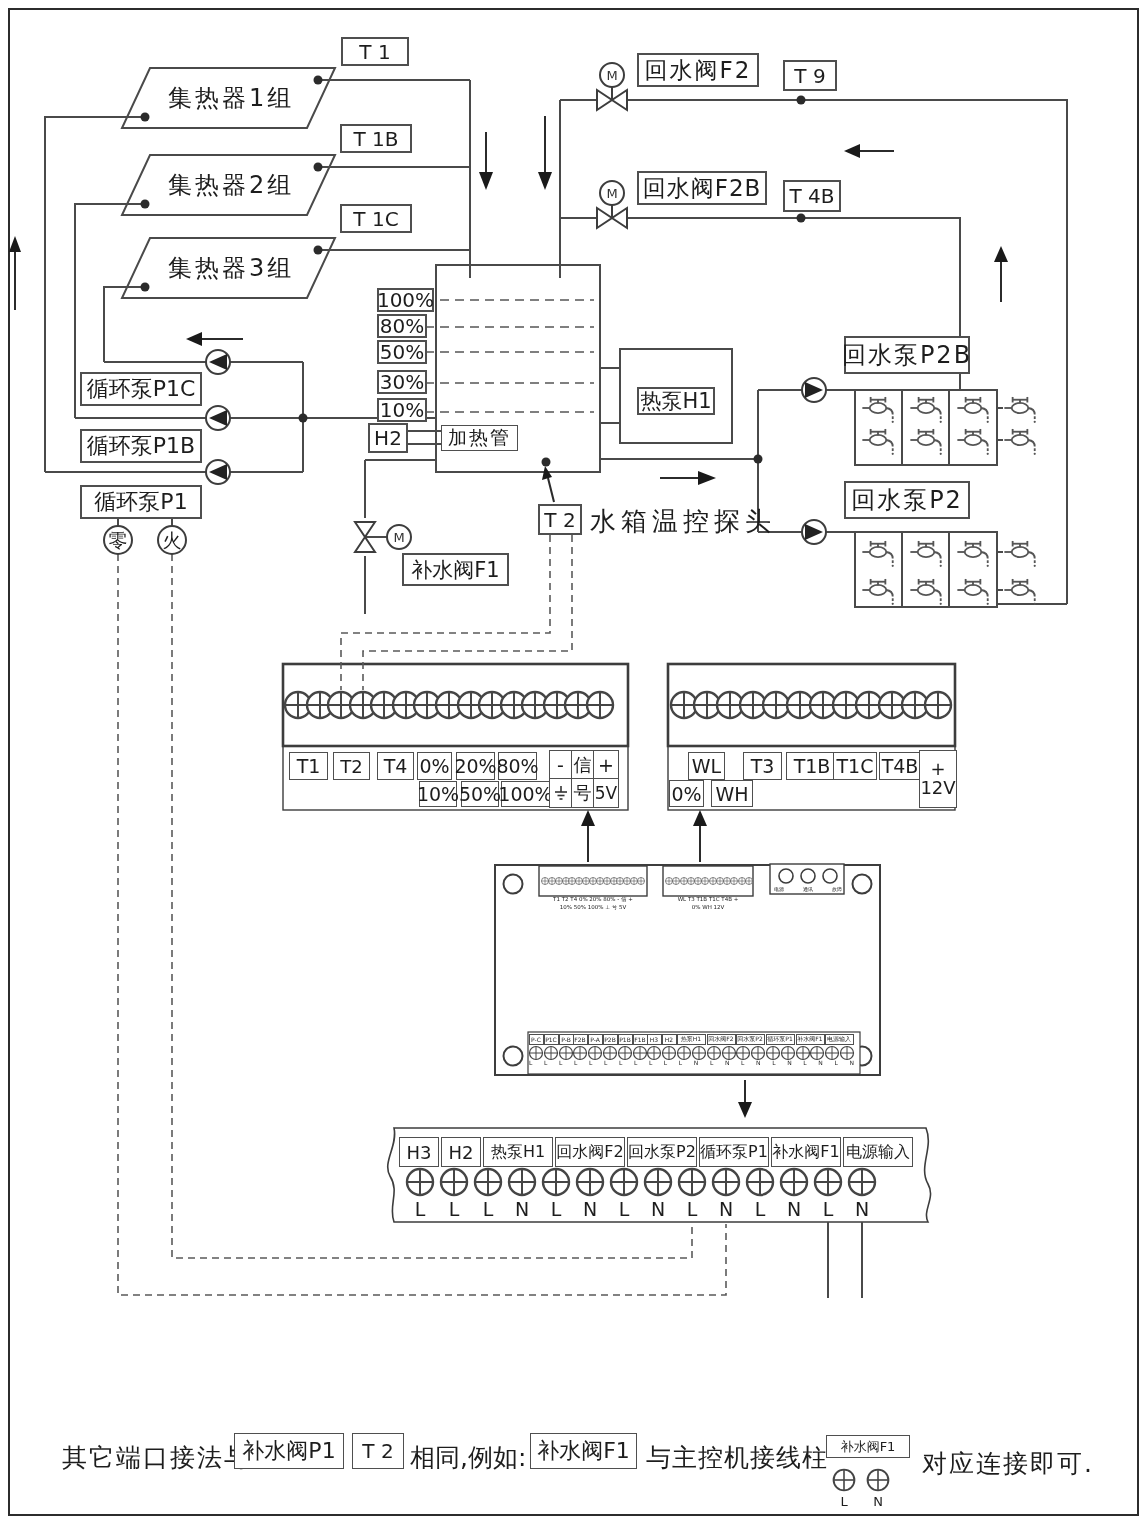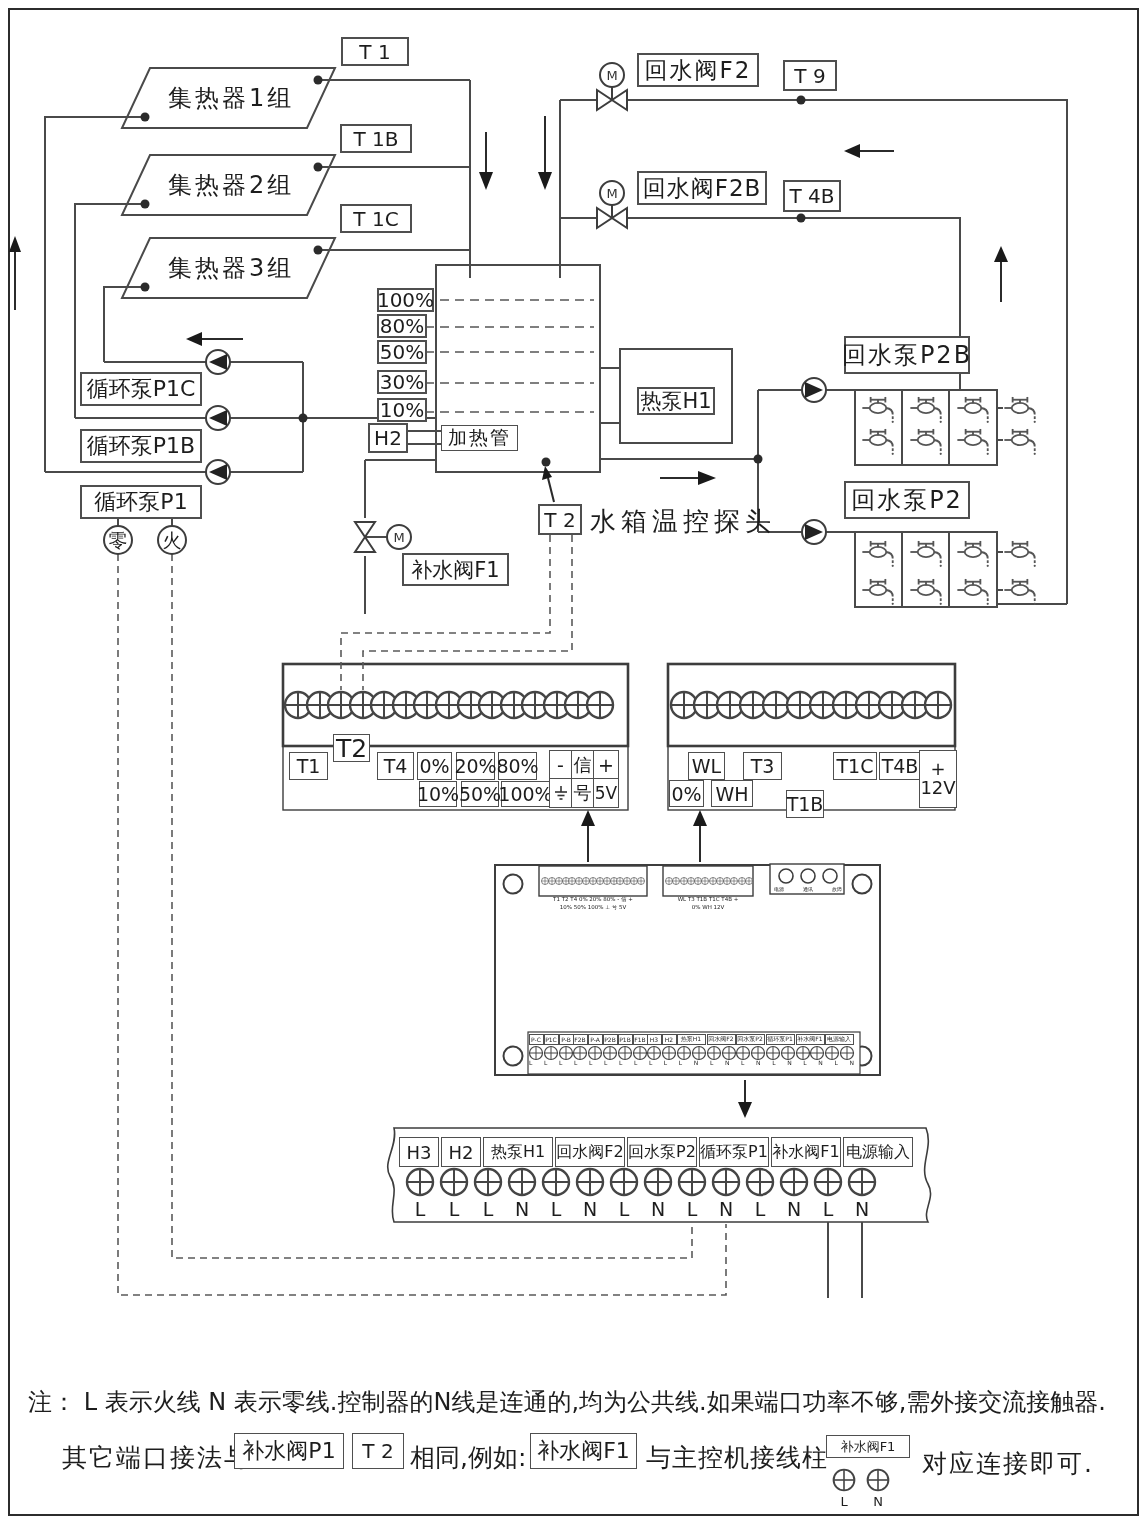--- a/index.html
+++ b/index.html
@@ -332,21 +332,21 @@
   <div class="box" style="left:80px;top:372px;width:122px;height:34px;font-size:22px;">循环泵P1C</div>
   <div class="box" style="left:80px;top:429px;width:122px;height:34px;font-size:22px;">循环泵P1B</div>
   <div class="box" style="left:80px;top:485px;width:122px;height:34px;font-size:22px;">循环泵P1</div>
   <div class="txt" style="left:104px;top:528px;width:28px;text-align:center;font-size:19px;">零</div>
   <div class="txt" style="left:158px;top:528px;width:28px;text-align:center;font-size:19px;">火</div>
 
   <div class="box" style="left:844px;top:336px;width:126px;height:38px;font-size:24px;letter-spacing:2px;">回水泵P2B</div>
   <div class="box" style="left:844px;top:481px;width:126px;height:38px;font-size:24px;letter-spacing:2px;">回水泵P2</div>
 
   <div class="box thin" style="left:289px;top:752px;width:39px;height:28px;font-size:19px;">T1</div>
-  <div class="box thin" style="left:333px;top:734px;width:37px;height:28px;font-size:25px;">T2</div>
+  <div class="box thin" style="left:333px;top:752px;width:37px;height:28px;font-size:18px;">T2</div>
   <div class="box thin" style="left:377px;top:752px;width:37px;height:28px;font-size:19px;">T4</div>
   <div class="box thin" style="left:417px;top:752px;width:35px;height:28px;font-size:19px;">0%</div>
   <div class="box thin" style="left:456px;top:752px;width:39px;height:28px;font-size:19px;">20%</div>
   <div class="box thin" style="left:498px;top:752px;width:39px;height:28px;font-size:19px;">80%</div>
   <div class="box thin" style="left:419px;top:781px;width:38px;height:26px;font-size:19px;">10%</div>
   <div class="box thin" style="left:461px;top:781px;width:38px;height:26px;font-size:19px;">50%</div>
   <div class="box thin" style="left:501px;top:781px;width:49px;height:26px;font-size:19px;">100%</div>
   <div class="box thin" style="left:549px;top:750px;width:23px;height:29px;font-size:19px;">-</div>
   <div class="box thin" style="left:571px;top:750px;width:23px;height:29px;font-size:18px;">信</div>
   <div class="box thin" style="left:593px;top:750px;width:26px;height:29px;font-size:19px;">+</div>
@@ -358,21 +358,21 @@
       <line x1="4.5" y1="10.5" x2="11.5" y2="10.5"></line>
           <line x1="6.5" y1="14" x2="9.5" y2="14"></line>
     </g>
       </svg>
   </div>
   <div class="box thin" style="left:571px;top:778px;width:23px;height:30px;font-size:18px;">号</div>
   <div class="box thin" style="left:593px;top:778px;width:26px;height:30px;font-size:17px;">5V</div>
 
   <div class="box thin" style="left:688px;top:752px;width:37px;height:28px;font-size:19px;">WL</div>
   <div class="box thin" style="left:743px;top:752px;width:39px;height:28px;font-size:19px;">T3</div>
-  <div class="box thin" style="left:786px;top:752px;width:38px;height:28px;font-size:19px;margin-top:38px;">T1B</div>
+  <div class="box thin" style="left:786px;top:752px;width:52px;height:28px;font-size:19px;">T1B</div>
   <div class="box thin" style="left:833px;top:752px;width:44px;height:28px;font-size:19px;">T1C</div>
   <div class="box thin" style="left:879px;top:752px;width:42px;height:28px;font-size:19px;">T4B</div>
   <div class="box thin stack" style="left:919px;top:750px;width:38px;height:58px;font-size:18px;">
     <span>+</span>
     <span>12V</span>
   </div>
   <div class="box thin" style="left:669px;top:780px;width:35px;height:27px;font-size:19px;">0%</div>
   <div class="box thin" style="left:711px;top:780px;width:42px;height:27px;font-size:19px;">WH</div>
 
   <div class="mini-row" style="left:540px;top:897px;width:106px;">T1 T2 T4 0% 20% 80% - 信 +</div>
@@ -447,21 +447,20 @@
       <span style="width: 14px;">N</span>
       <span style="width: 14px;">L</span>
       <span style="width: 14px;">N</span>
       <span style="width: 14px;">L</span>
       <span style="width: 14px;">N</span>
       <span style="width: 14px;">L</span>
       <span style="width: 14px;">N</span>
     </div>
 
 
-  <div class="txt" style="left:28px;top:1386px;font-size:24px;">注：  L 表示火线 N 表示零线.控制器的N线是连通的,均为公共线.如果端口功率不够,需外接交流接触器.</div>
   <div class="txt" style="left:62px;top:1441px;font-size:25px;letter-spacing:2px;">其它端口接法与</div>
   <div class="box thin" style="left:234px;top:1433px;width:110px;height:36px;font-size:22px;">补水阀P1</div>
   <div class="box thin" style="left:352px;top:1433px;width:52px;height:36px;font-size:20px;">T 2</div>
   <div class="txt" style="left:410px;top:1441px;font-size:25px;">相同,例如:</div>
   <div class="box thin" style="left:530px;top:1433px;width:107px;height:36px;font-size:22px;">补水阀F1</div>
   <div class="txt" style="left:646px;top:1441px;font-size:25px;letter-spacing:1px;">与主控机接线柱</div>
   <div class="box thin" style="left:826px;top:1435px;width:84px;height:23px;font-size:13px;">补水阀F1</div>
   <div class="txt" style="left:836px;top:1494px;width:16px;text-align:center;font-size:13px;">L</div>
   <div class="txt" style="left:870px;top:1494px;width:16px;text-align:center;font-size:13px;">N</div>
   <div class="txt" style="left:922px;top:1447px;font-size:25px;letter-spacing:2px;">对应连接即可.</div>

